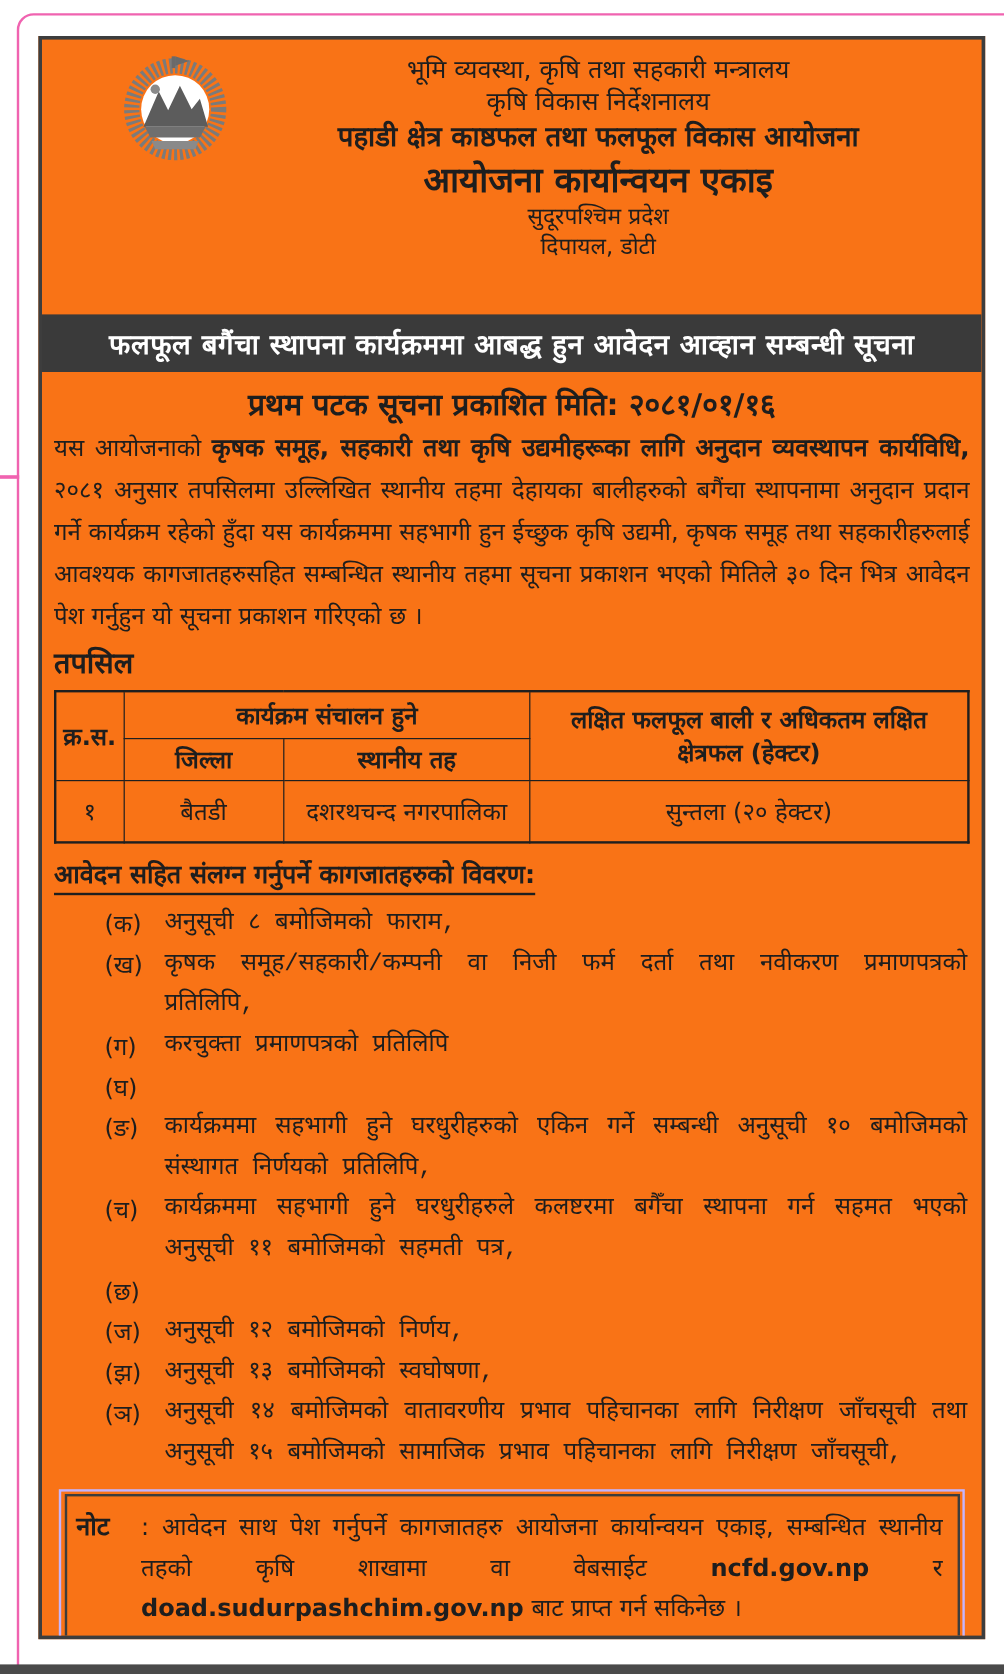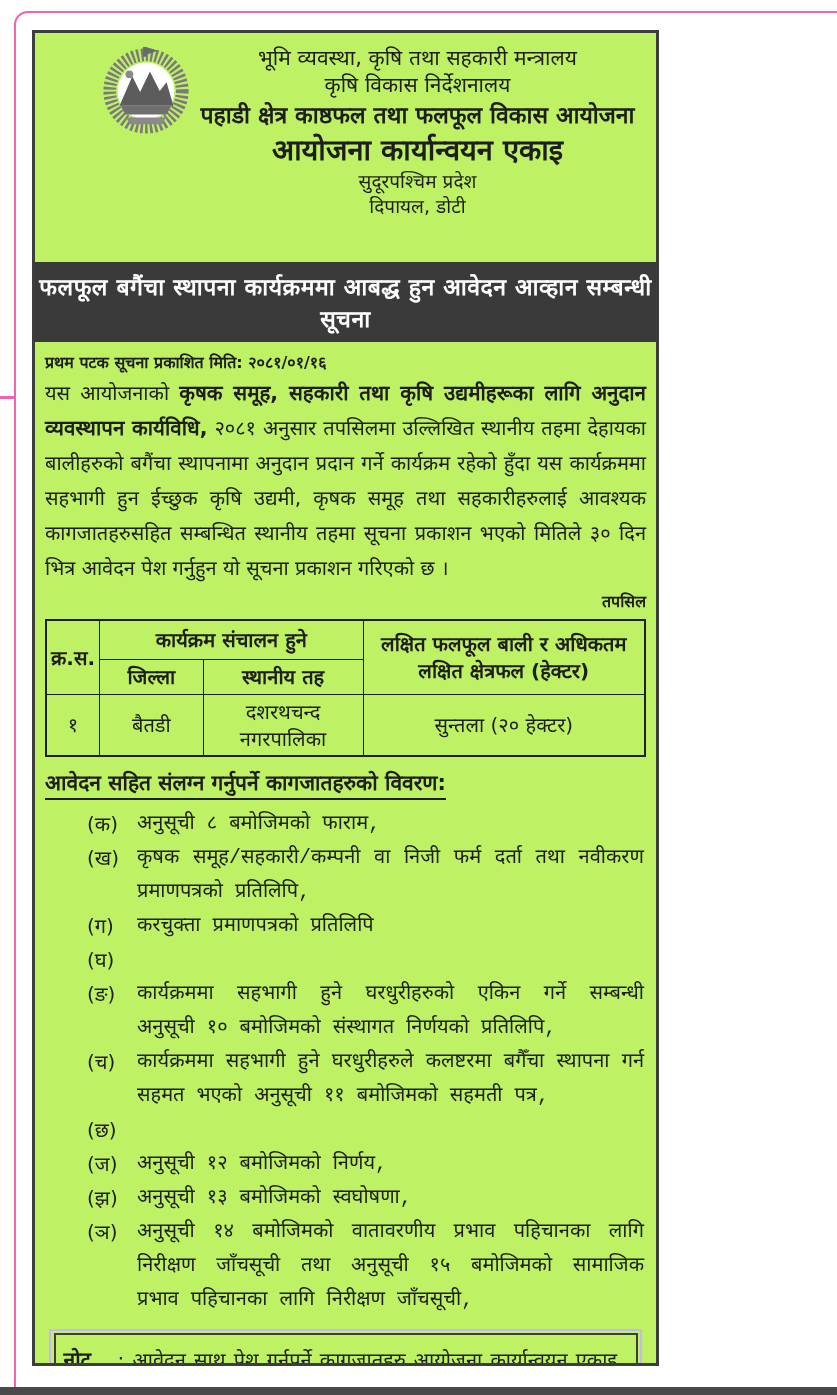--- a/index.html
+++ b/index.html
@@ -11,40 +11,40 @@
   
   .pink-frame{
     position:absolute;left:14px;top:11px;width:1100px;height:1600px;
     border:2.5px solid #f063b0;border-radius:14px;box-sizing:border-box;
   }
   .pink-tick{position:absolute;left:0;top:396px;width:16px;height:2.5px;background:#f063b0;}
   .bottom-band{position:absolute;left:0;top:1387px;width:837px;height:8px;background:#4a4a4a;}
 
   
   .doc{
-    position:absolute;left:32px;top:30px;width:627px;height:1336px;
-    border:3px solid #3d3d3d;background:#bef264;box-sizing:border-box;overflow:hidden;
+    position:absolute;left:32px;top:30px;width:789px;height:1336px;
+    border:3px solid #3d3d3d;background:#f97316;box-sizing:border-box;overflow:hidden;
   }
   .header{display:flex;align-items:flex-start;padding:12px 10px 4px 10px;}
   .logo-wrap{flex:0 0 100px;margin-left:52px;}
   .header-text{flex:1;text-align:center;padding-right:8px;line-height:1.28;}
   .h-line1,.h-line2{font-size:21px;}
   .h-line3{font-size:23px;font-weight:bold;margin-top:2px;}
   .h-line4{font-size:29px;font-weight:bold;margin-top:2px;}
   .h-line5,.h-line6{font-size:19px;}
 
   .title-bar{
     background:#3a3a3a;color:#ffffff;font-weight:bold;font-size:23px;
     text-align:center;padding:8px 4px;letter-spacing:0.5px;margin-top:40px;
   }
   .content{padding:2px 10px 0 10px;}
-  .published{font-weight:bold;font-size:16px;margin:7px 0 3px 0;}
+  .published{text-align:center;font-weight:bold;font-size:25px;margin:7px 0 3px 0;}
   .intro{font-size:20px;line-height:35px;text-align:justify;}
   .intro b{font-size:20.5px;}
-  .tapasil{text-align:right;font-weight:bold;font-size:16px;margin:4px 0 7px 0;}
+  .tapasil{text-align:left;font-weight:bold;font-size:24px;margin:4px 0 7px 0;}
 
   table.schedule{width:100%;border-collapse:collapse;border:2px solid #1f1f1f;font-size:20px;padding-left:33px;}
   table.schedule th,table.schedule td{border:1.5px solid #1f1f1f;text-align:center;padding:3px 4px;}
   table.schedule th{font-weight:bold;}
   .col-sn{width:7.5%;}
   .col-district{width:17.5%;}
   .col-local{width:27%;}
   .col-target{width:48%;}
   tr.hdr1 th{height:32px;}
   tr.hdr2 th{height:28px;}

